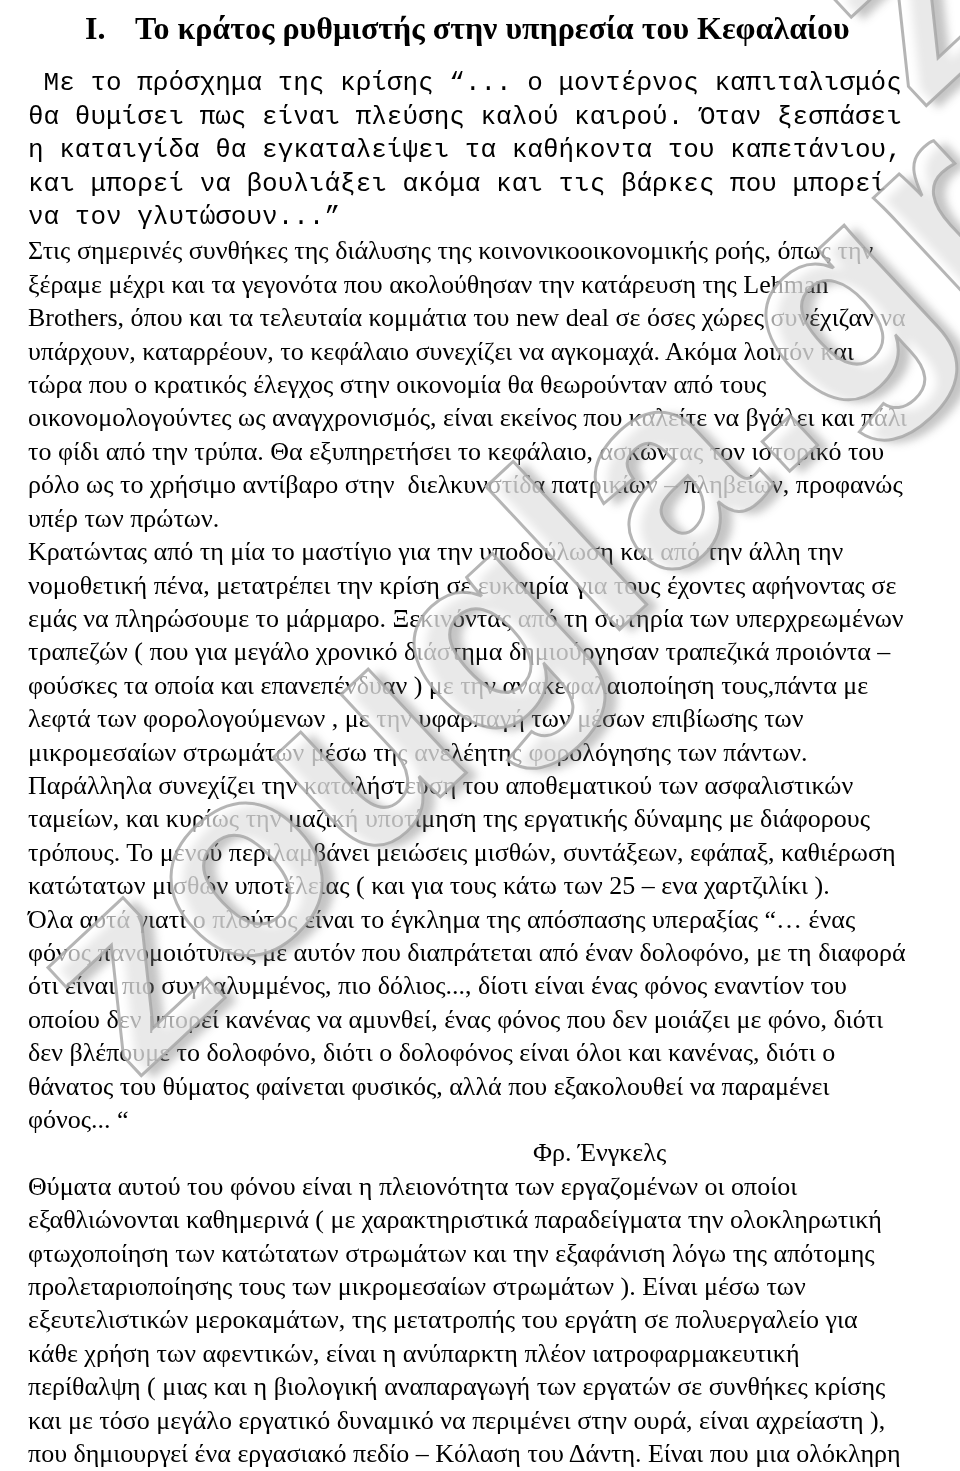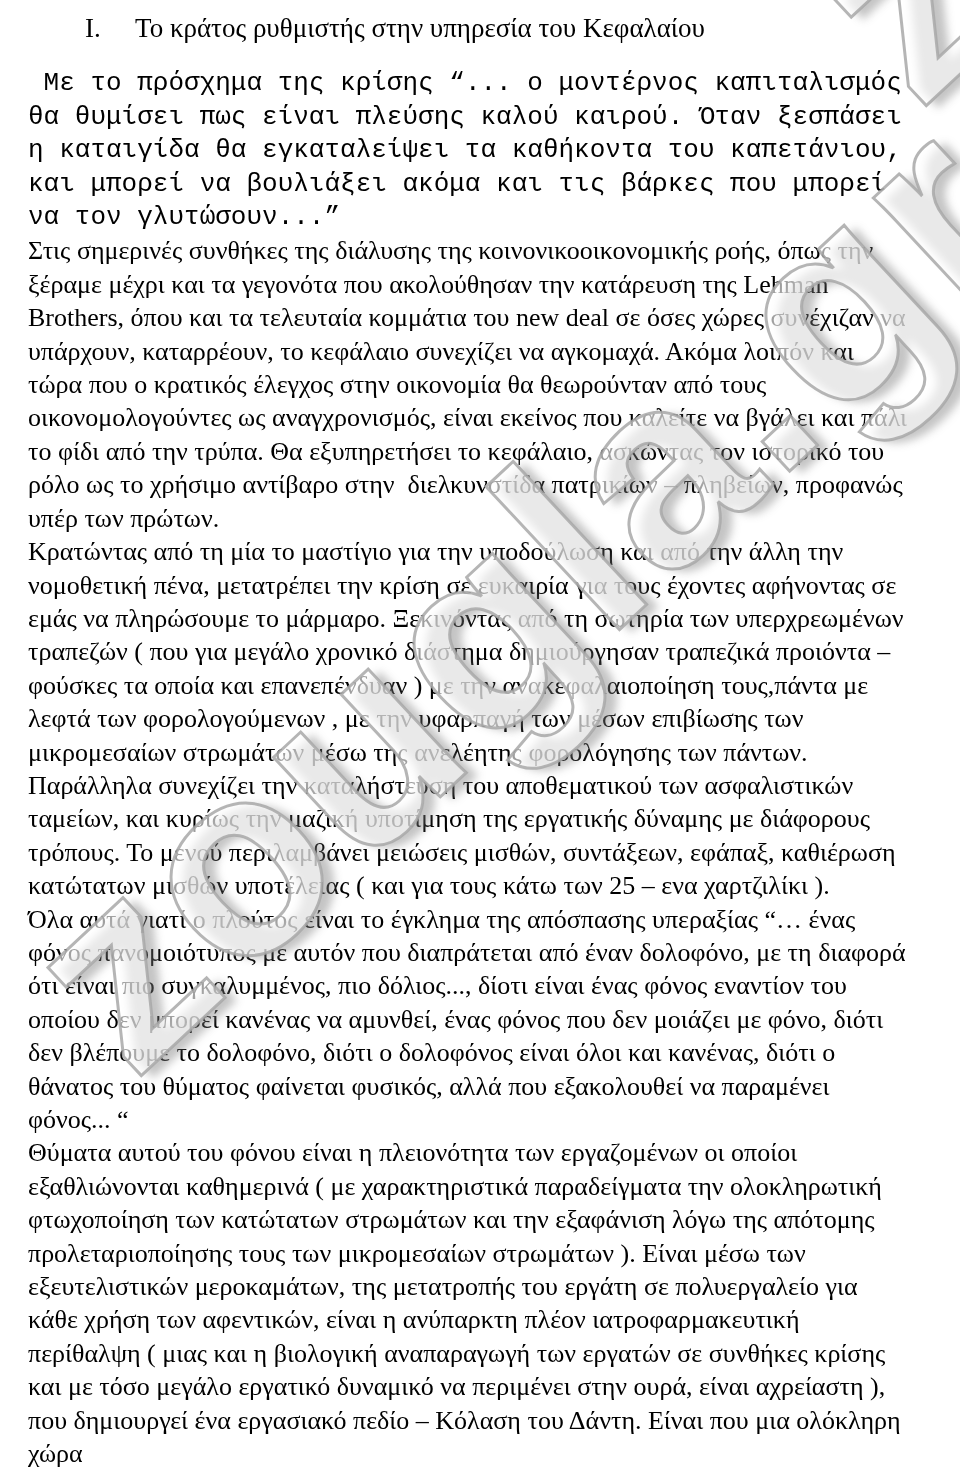--- a/index.html
+++ b/index.html
@@ -14,22 +14,22 @@
     font-size: 26px;
     line-height: 33.4px;
     color: #000000;
   }
   #doc {
     position: relative;
     padding: 12px 52px 0 28px;
   }
   #doc p { margin: 0; white-space: pre-wrap; }
   .heading {
-    font-weight: normal;
-    font-size: 27px;
+    font-weight: bold;
+    font-size: 32px;
     padding-left: 57px;
     margin-bottom: 22px !important;
   }
   .heading .num { display: inline-block; width: 50px; }
   .attribution { padding-left: 505px; }
   .subheading { font-weight: bold; }
   sup { font-size: 0.62em; vertical-align: super; line-height: 0; }
   b { font-weight: normal; }
 
   
@@ -66,18 +66,19 @@
 <body>
 
 <div id="page" data-name="document-page">
   <div id="doc" data-name="document-body">
     <p class="heading" data-name="section-heading"><span class="num" data-name="heading-numeral">I.</span><span data-name="heading-title">Το κράτος ρυθμιστής στην υπηρεσία του Κεφαλαίου</span></p>
 
   <p class="para" data-name="quote-paragraph"><span> Με το πρόσχημα της κρίσης “... ο μοντέρνος καπιταλισμός θα θυμίσει πως είναι πλεύσης καλού καιρού. Όταν ξεσπάσει η καταιγίδα θα εγκαταλείψει τα καθήκοντα του καπετάνιου, και μπορεί να βουλιάξει ακόμα και τις βάρκες που μπορεί να τον γλυτώσουν...”</span></p>
       <p class="para" data-name="crisis-paragraph"><span>Στις σημερινές συνθήκες της διάλυσης της κοινονικοοικονομικής ροής, όπως την ξέραμε μέχρι και τα γεγονότα που ακολούθησαν την κατάρευση της Lehman Brothers, όπου και τα τελευταία κομμάτια του new deal σε όσες χώρες συνέχιζαν να υπάρχουν, καταρρέουν, </span><b>το κεφάλαιο συνεχίζει να αγκομαχά</b><span>. Ακόμα λοιπόν και τώρα που ο κρατικός έλεγχος στην οικονομία θα θεωρούνταν από τους οικονομολογούντες ως αναγχρονισμός, είναι εκείνος που καλείτε να βγάλει και πάλι το φίδι από την τρύπα. Θα εξυπηρετήσει το κεφάλαιο, ασκώντας τον ιστορικό του ρόλο ως το </span><b>χρήσιμο αντίβαρο</b><span> στην  διελκυνστίδα πατρικίων – πληβείων, προφανώς υπέρ των πρώτων.</span></p>
       <p class="para" data-name="whip-paragraph"><span>Κρατώντας από τη μία το μαστίγιο για την υποδούλωση και από την άλλη την νομοθετική πένα, μετατρέπει την κρίση σε ευκαιρία για τους έχοντες αφήνοντας σε εμάς να πληρώσουμε το μάρμαρο. Ξεκινόντας από τη σωτηρία των υπερχρεωμένων τραπεζών ( που για μεγάλο χρονικό διάστημα δημιούργησαν τραπεζικά προιόντα – φούσκες τα οποία και επανεπένδυαν ) με την ανακεφαλαιοποίηση τους,πάντα με λεφτά των φορολογούμενων , με την υφαρπαγή των μέσων επιβίωσης των μικρομεσαίων στρωμάτων μέσω της ανελέητης φορολόγησης των πάντων. Παράλληλα συνεχίζει την καταλήστευση του αποθεματικού των ασφαλιστικών ταμείων, και κυρίως την μαζική υποτίμηση της εργατικής δύναμης με διάφορους τρόπους. Το μενού περιλαμβάνει μειώσεις μισθών, συντάξεων, εφάπαξ, καθιέρωση κατώτατων μισθών υποτέλειας ( και για τους κάτω των 25 – ενα χαρτζιλίκι ).</span></p>
       <p class="para" data-name="wealth-crime-paragraph"><span>Όλα αυτά γιατί </span><b>ο πλούτος είναι το έγκλημα της απόσπασης υπεραξίας</b><span> “… ένας φόνος πανομοιότυπος με αυτόν που διαπράτεται από έναν δολοφόνο, με τη διαφορά ότι είναι πιο </span><b>συγκαλυμμένος</b><span>, πιο </span><b>δόλιος</b><span>..., δίοτι είναι ένας φόνος εναντίον του οποίου δεν μπορεί κανένας να αμυνθεί, ένας φόνος που δεν μοιάζει με φόνο, διότι </span><b>δεν βλέπουμε το δολοφόνο</b><span>, διότι ο δολοφόνος είναι </span><b>όλοι και κανένας</b><span>, διότι ο θάνατος του θύματος φαίνεται φυσικός, αλλά που εξακολουθεί να </span><b>παραμένει φόνος</b><span>... “</span></p>
+      <p class="attribution" data-name="engels-attribution"><span>Φρ. Ένγκελς</span></p>
       <p class="para" data-name="victims-paragraph"><span>Θύματα αυτού του φόνου είναι η πλειονότητα των εργαζομένων οι οποίοι εξαθλιώνονται καθημερινά ( με χαρακτηριστικά παραδείγματα την ολοκληρωτική φτωχοποίηση των κατώτατων στρωμάτων και την εξαφάνιση λόγω της απότομης προλεταριοποίησης τους των μικρομεσαίων στρωμάτων ). Είναι μέσω των εξευτελιστικών μεροκαμάτων, της μετατροπής του εργάτη σε πολυεργαλείο για κάθε χρήση των αφεντικών, είναι η ανύπαρκτη πλέον ιατροφαρμακευτική περίθαλψη ( μιας και η βιολογική αναπαραγωγή των εργατών σε συνθήκες κρίσης και με τόσο μεγάλο εργατικό δυναμικό να περιμένει στην ουρά, είναι αχρείαστη ), που δημιουργεί ένα εργασιακό πεδίο – Κόλαση του Δάντη. Είναι που μια ολόκληρη χώρα</span></p>
     </div>
 
   <div class="watermark" id="wm-main" data-name="watermark-text">zougla.gr</div>
   <div class="watermark" id="wm-corner" data-name="watermark-text-partial">zougla.gr</div>
 </div>
 
 </body></html>

